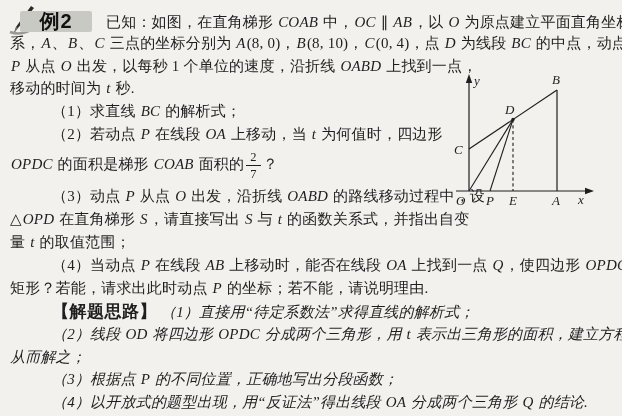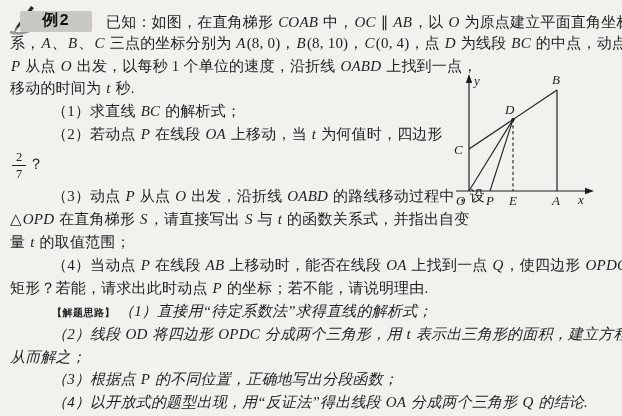--- a/index.html
+++ b/index.html
@@ -20,36 +20,36 @@
   }
   .ind{left:42px;}
   .mv{font-style:italic;font-family:"Liberation Serif", serif;padding:0 1px;}
   
   .l1{display:flex;align-items:center;}
   .badgewrap{position:relative;width:88px;height:24px;flex:0 0 auto;margin-right:8px;}
   .badge{
     position:absolute;left:10px;top:1px;width:72px;height:21px;
     background:#c9c9c4;border-radius:2px;
     display:flex;align-items:center;justify-content:center;
-    font-weight:bold;font-size:16px;color:#111;
-    font-family:Liberation Mono, monospace;
+    font-weight:bold;font-size:20px;color:#111;
+    font-family:Liberation Sans, sans-serif;
     letter-spacing:1px;
   }
   .pencil{position:absolute;left:-6px;top:-8px;}
   
   .frac{
     display:inline-block;vertical-align:-9px;text-align:center;
     font-size:12.5px;line-height:1;margin:0 2px;
   }
   .frac .num{display:block;padding:0 4px 2px;border-bottom:1.2px solid #1e1e1e;}
   .frac .den{display:block;padding-top:2px;}
   .tall{line-height:32px;}
   
   .kai{font-style:italic;}
-  .sol-label{font-style:normal;font-weight:bold;font-family:"Liberation Sans", sans-serif;font-size:10px;letter-spacing:0.5px;}
+  .sol-label{font-style:normal;font-weight:bold;font-family:"Liberation Sans", sans-serif;font-size:17px;letter-spacing:0.5px;}
   
   .figure{position:absolute;left:450px;top:72px;}
   .figlabel{font-size:13px;font-style:italic;font-family:"Liberation Serif", serif;fill:#1e1e1e;}
 </style>
 </head>
 <body>
 
 <div class="page">
   <div class="textcol">
 
@@ -65,21 +65,21 @@
       <span><span>已知：如图，在直角梯形 </span><i class="mv">COAB</i><span> 中，</span><i class="mv">OC</i><span> ∥ </span><i class="mv">AB</i><span>，以 </span><i class="mv">O</i><span> 为原点建立平面直角坐标</span></span>
     </div>
 
     <div class="ln" style="top:34px"><span>系，</span><i class="mv">A</i><span>、</span><i class="mv">B</i><span>、</span><i class="mv">C</i><span> 三点的坐标分别为 </span><i class="mv">A</i><span>(8, 0)，</span><i class="mv">B</i><span>(8, 10)，</span><i class="mv">C</i><span>(0, 4)，点 </span><i class="mv">D</i><span> 为线段 </span><i class="mv">BC</i><span> 的中点，动点</span></div>
     <div class="ln" style="top:57px"><i class="mv">P</i><span> 从点 </span><i class="mv">O</i><span> 出发，以每秒 1 个单位的速度，沿折线 </span><i class="mv">OABD</i><span> 上找到一点，</span></div>
     <div class="ln" style="top:79px"><span>移动的时间为 </span><i class="mv">t</i><span> 秒.</span></div>
     <div class="ln ind" style="top:102px"><span>（1）求直线 </span><i class="mv">BC</i><span> 的解析式；</span></div>
     <div class="ln ind" style="top:125px"><span>（2）若动点 </span><i class="mv">P</i><span> 在线段 </span><i class="mv">OA</i><span> 上移动，当 </span><i class="mv">t</i><span> 为何值时，四边形</span></div>
 
     <div class="ln tall" style="top:148px">
-      <span class="frac"><span class="num">2</span><span class="den">7</span></span><span>？</span>
+      <span><i class="mv">OPDC</i><span> 的面积是梯形 </span><i class="mv">COAB</i><span> 面积的</span></span><span class="frac"><span class="num">2</span><span class="den">7</span></span><span>？</span>
     </div>
 
     <div class="ln ind" style="top:187px"><span>（3）动点 </span><i class="mv">P</i><span> 从点 </span><i class="mv">O</i><span> 出发，沿折线 </span><i class="mv">OABD</i><span> 的路线移动过程中，设</span></div>
     <div class="ln" style="top:210px"><span>△</span><i class="mv">OPD</i><span> 在直角梯形 </span><i class="mv">S</i><span>，请直接写出 </span><i class="mv">S</i><span> 与 </span><i class="mv">t</i><span> 的函数关系式，并指出自变</span></div>
     <div class="ln" style="top:233px"><span>量 </span><i class="mv">t</i><span> 的取值范围；</span></div>
     <div class="ln ind" style="top:256px"><span>（4）当动点 </span><i class="mv">P</i><span> 在线段 </span><i class="mv">AB</i><span> 上移动时，能否在线段 </span><i class="mv">OA</i><span> 上找到一点 </span><i class="mv">Q</i><span>，使四边形 </span><i class="mv">OPDC</i><span> 为</span></div>
     <div class="ln" style="top:279px"><span>矩形？若能，请求出此时动点 </span><i class="mv">P</i><span> 的坐标；若不能，请说明理由.</span></div>
 
     <div class="ln ind kai" style="top:302px">
       <span class="sol-label">【解题思路】</span>

